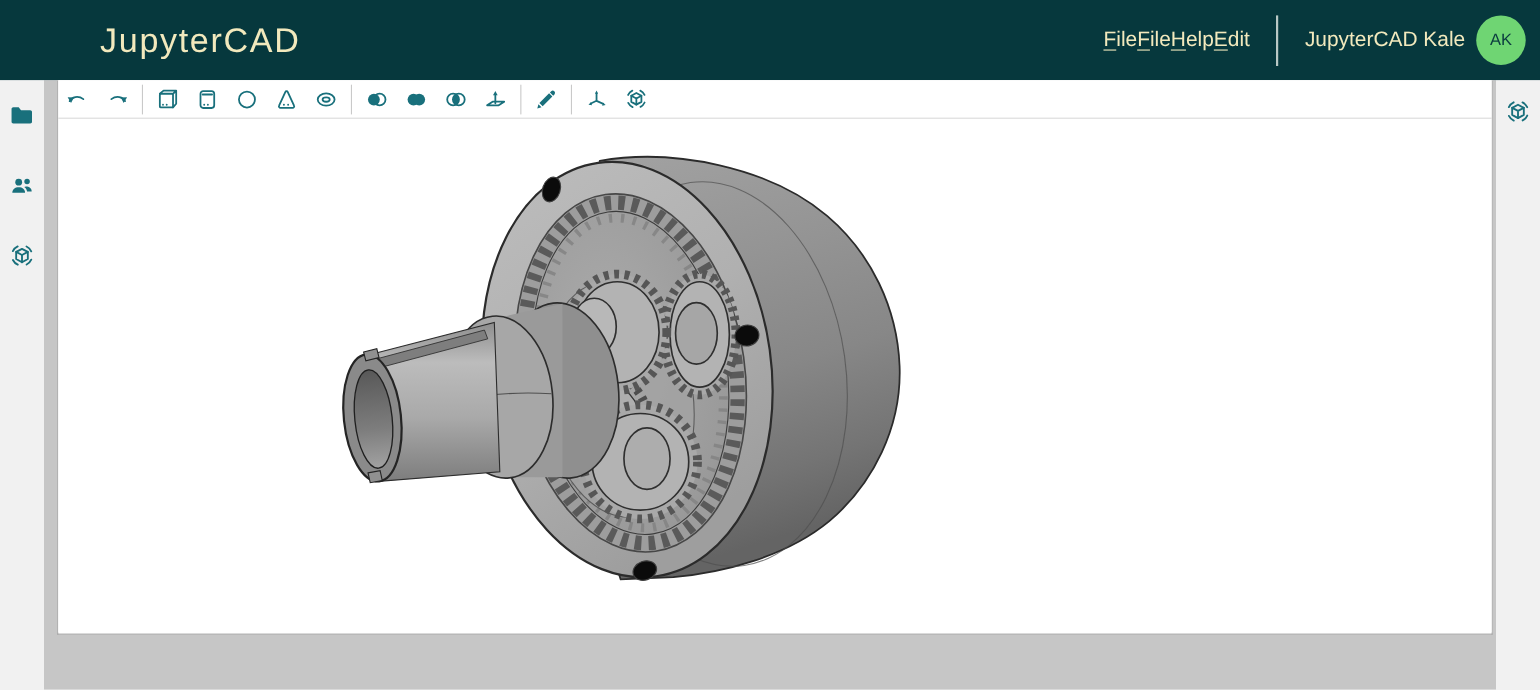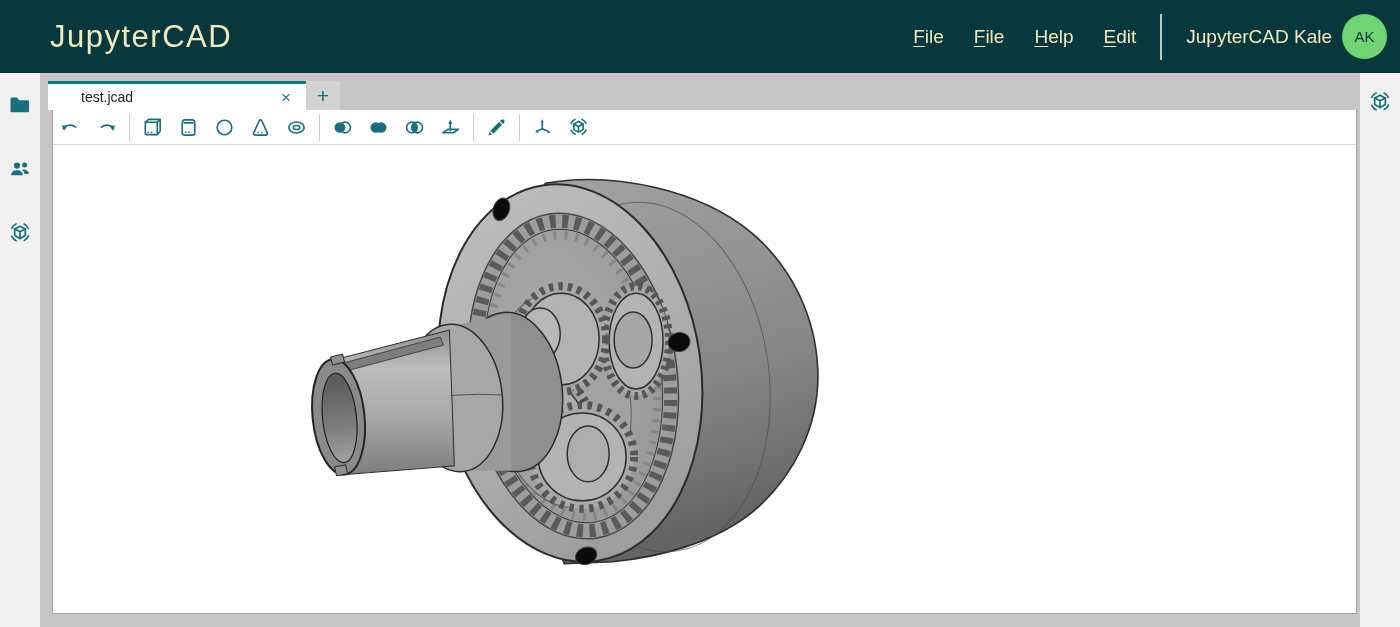--- a/index.html
+++ b/index.html
@@ -5,27 +5,28 @@
   * { margin:0; padding:0; box-sizing:border-box; }
   html,body { width:1400px; height:627px; overflow:hidden; }
   body { font-family:"Liberation Sans", sans-serif; background:#ececec; }
   .app { position:relative; width:1400px; height:627px; }
 
   
   .header {
     position:absolute; top:0; left:0; width:1400px; height:73px;
     background:#06383d; display:flex; align-items:center;
     color:#f2e9bd;
+    padding-left:41px;
   }
   .brand {
     margin-left:50px; font-size:31px; letter-spacing:1.5px;
     color:#f2e9bd; font-weight:400;
   }
   .header-right { margin-left:auto; display:flex; align-items:center; }
-  .menu { display:flex; align-items:center; gap:30px; font-size:19px; }
+  .menu { display:flex; align-items:center; font-size:19px; }
   .menu-item { display:inline-block; cursor:pointer; color:#f2e9bd; }
   .menu-item::first-letter { text-decoration:underline; text-underline-offset:3px; }
   .header-divider { width:2px; height:46px; background:#d8e2dd; opacity:.85; margin:0 24px; }
   .user-name { font-size:19px; color:#f2e9bd; margin-right:10px; }
   .avatar {
     width:45px; height:45px; border-radius:50%; background:#6fd573;
     color:#0b3b3f; font-size:15px; display:flex; align-items:center; justify-content:center;
     margin-right:13px; cursor:pointer;
   }
 
@@ -120,27 +121,20 @@
       <svg viewBox="0 0 24 24">
         <path class="ic" d="M12 5.2 17.3 8v6.4L12 17.4 6.7 14.4V8Z"></path>
         <path class="ic" d="M12 10.8 17.3 8M12 10.8 6.7 8M12 10.8v6.6"></path>
         <circle class="ic" cx="12" cy="11.3" r="9.2" stroke-dasharray="6.2 8.3" transform="rotate(24 12 11.3)"></circle>
       </svg>
     </div>
   </div>
 
   <div class="dock">
 
-    <div class="tabbar">
-      <div class="tab">
-        <span class="tab-label">test.jcad</span>
-        <span class="tab-close">×</span>
-      </div>
-      <div class="tab-add">+</div>
-    </div>
 
     <div class="panel">
 
       <div class="toolbar">
         <div class="tbtn">
           <svg viewBox="0 0 24 24">
               <path class="ic" d="M4.5 13.5C6.5 9.5 12.5 7.8 17.5 11.6"></path>
               <path class="icf" d="M5.8 15.2 2.6 9.9l6 .2z"></path>
             </svg>
         </div>

